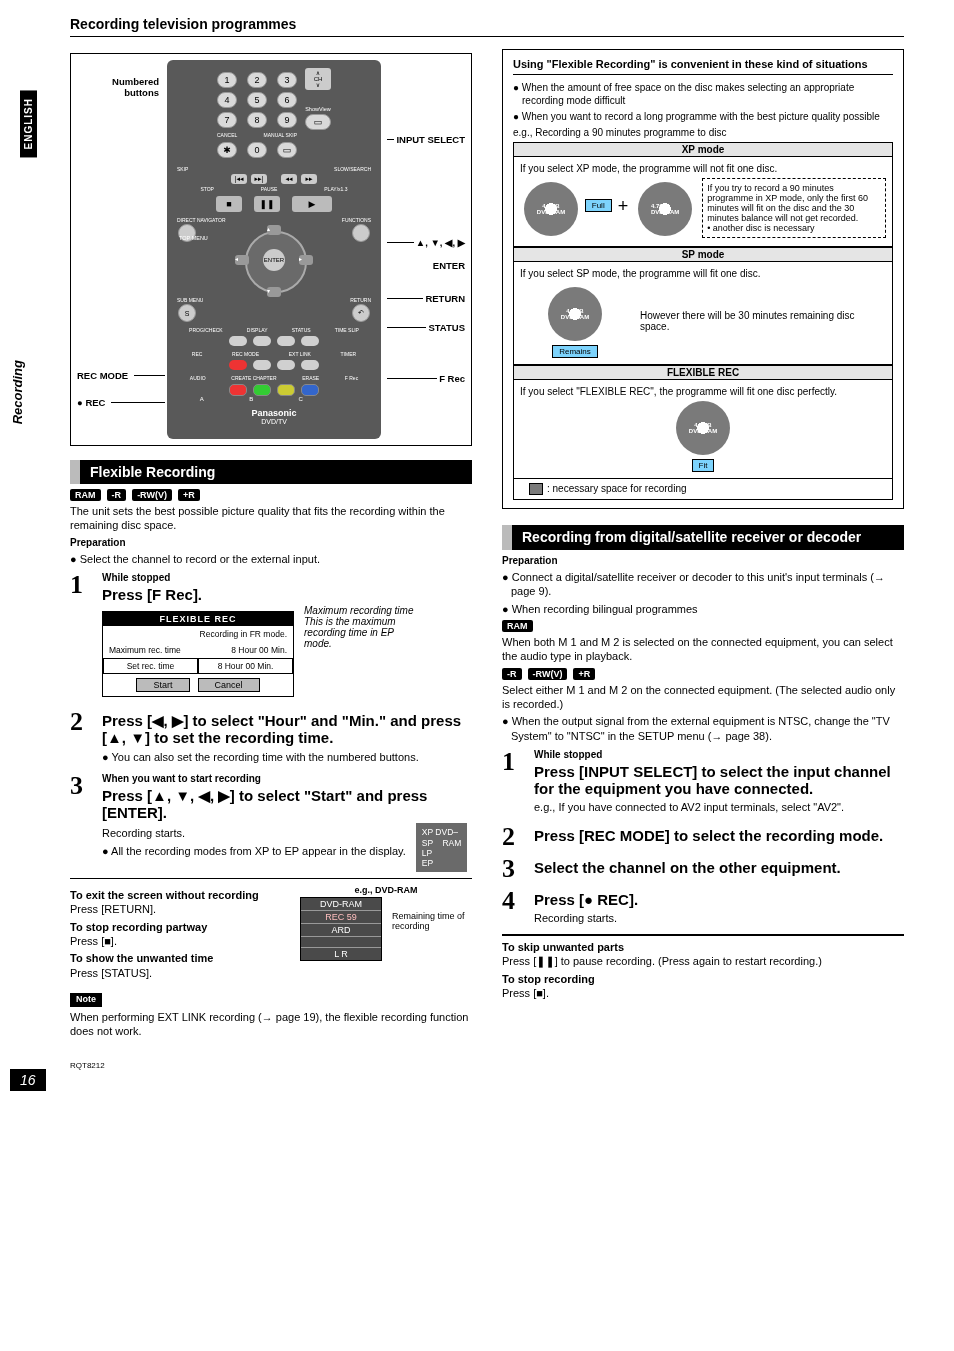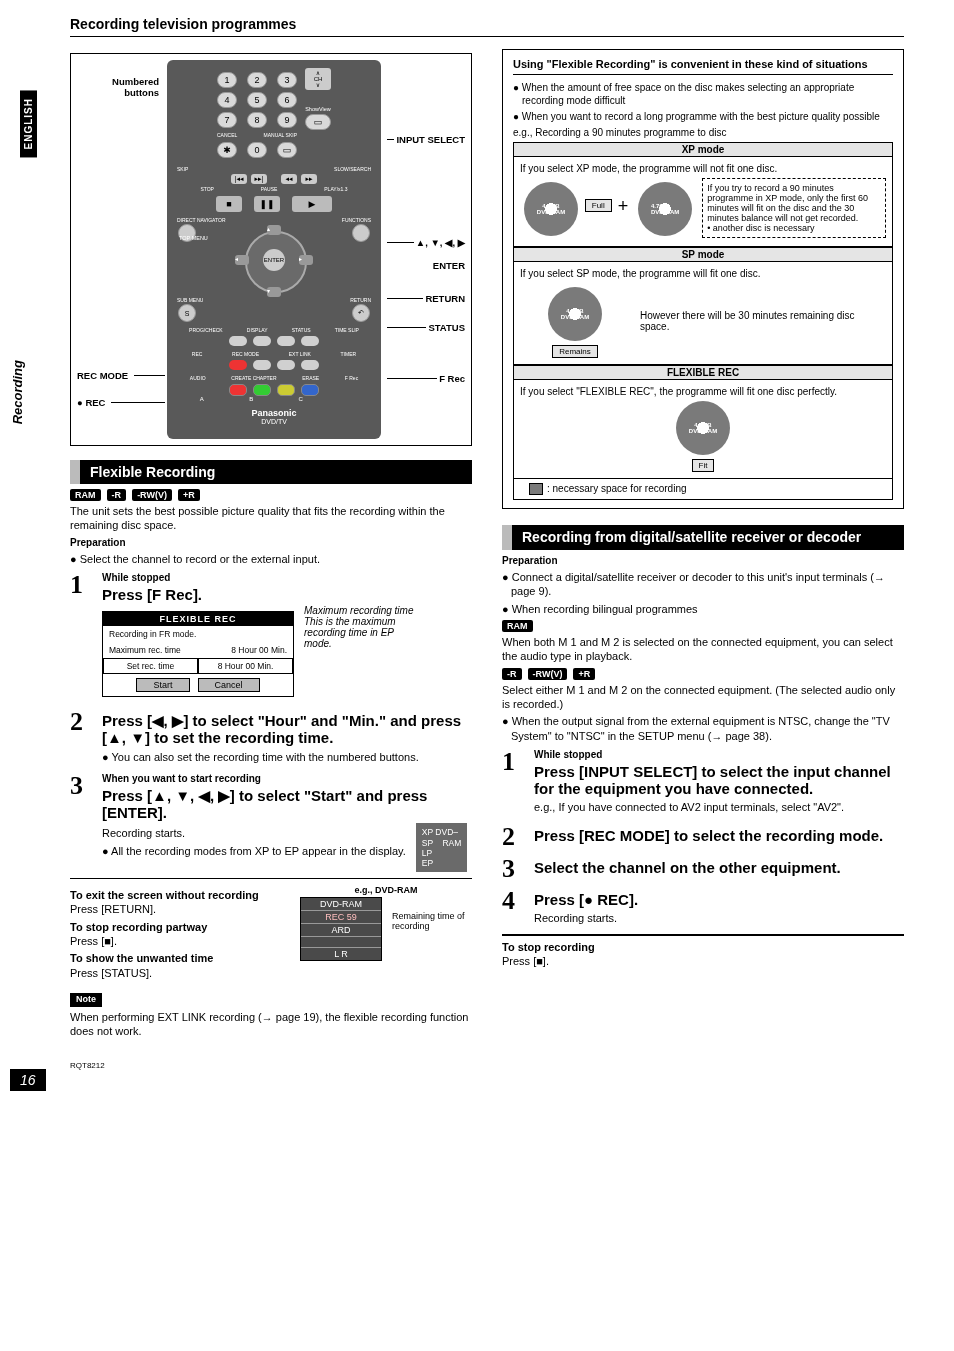--- a/index.html
+++ b/index.html
@@ -160,21 +160,21 @@
   .thick-hr { border-top:2px solid #000; margin:4px 0; }
   .note-tag{display:inline-block;background:#000;color:#fff;font-size:9px;font-weight:bold;padding:1px 6px;}
   .disp-box{background:#4a4a4a;color:#fff;font-size:9px;width:80px;border:1px solid #000;}
   .disp-box .r{border-bottom:1px solid #999;padding:1px 4px;text-align:center;}
   .disp-eg{font-size:9px;font-weight:bold;margin-bottom:2px;}
   .info-frame{border:1px solid #000;padding:8px 10px;font-size:10px;}
   .info-frame .boxtitle{font-weight:bold;font-size:11px;border-bottom:1px solid #000;padding-bottom:4px;margin-bottom:6px;}
   .mode-head{background:#e5e5e5;text-align:center;font-weight:bold;border:1px solid #000;padding:1px;font-size:10px;}
   .mode-body{border:1px solid #000;border-top:none;padding:6px;font-size:10px;}
   .disc{width:54px;height:54px;border-radius:50%;background:radial-gradient(circle,#fff 0 6px,#7a7a7a 6px 100%);display:inline-flex;align-items:center;justify-content:center;flex-direction:column;color:#fff;font-size:6px;font-weight:bold;margin:4px;}
-  .tinybox{border:1px solid #000;font-size:8px;padding:1px 6px;display:inline-block;background:#e5e5e5;color:#000;}
+  .tinybox{border:1px solid #000;font-size:8px;padding:1px 6px;display:inline-block;background:#7dd3fc;color:#000;}
   .legend-sw{display:inline-block;width:12px;height:10px;background:#7a7a7a;vertical-align:middle;margin-right:4px;border:1px solid #000;}
   .pg-footer{position:relative;margin-top:20px;height:30px;}
   .pg-num{position:absolute;left:-60px;bottom:0;background:#000;color:#fff;font-style:italic;font-size:14px;padding:3px 10px;}
   .rqt{font-size:8px;}
   .grey-badge{display:inline-block;background:#6a6a6a;color:#fff;font-size:8.5px;padding:4px 6px;line-height:1.2;}
   .flex-between{display:flex;gap:10px;align-items:flex-start;}
 </style>
 </head>
 <body>
 
@@ -384,21 +384,21 @@
       <p class="bullet">● <span>Select the channel to record or the external input.</span></p>
 
       <div class="step">
         <div class="step-num">1</div>
         <div class="step-body">
           <div class="sub">While stopped</div>
           <div class="instr">Press [F Rec].</div>
           <div class="flex-between">
             <div class="osd">
               <div class="osd-title">FLEXIBLE REC</div>
-              <div class="osd-row" style="text-align:left;">Recording in FR mode.</div>
+              <div class="osd-row" style="text-align:right;">Recording in FR mode.</div>
               <div class="osd-row" style="display:flex;justify-content:space-between;">
                 <span>Maximum rec. time</span>
                 <span>8 Hour 00 Min.</span>
               </div>
               <div class="osd-cells">
                 <div class="osd-cell">Set rec. time</div>
                 <div class="osd-cell">8 Hour 00 Min.</div>
               </div>
               <div class="osd-btns">
                 <div class="osd-btn">Start</div>
@@ -561,20 +561,21 @@
       </div>
       <div class="step">
         <div class="step-num">4</div>
         <div class="step-body">
           <div class="instr">Press [● REC].</div>
           <p>Recording starts.</p>
         </div>
       </div>
 
       <div class="thick-hr"></div>
+      <p><b>To skip unwanted parts</b><br><span>Press [❚❚] to pause recording. (Press again to restart recording.)</span></p>
       <p><b>To stop recording</b><br><span>Press [■].</span></p>
     </div>
   </div>
 
   <div class="pg-footer">
     <div class="rqt">RQT8212</div>
     <div class="pg-num">16</div>
   </div>
 </div>
 

